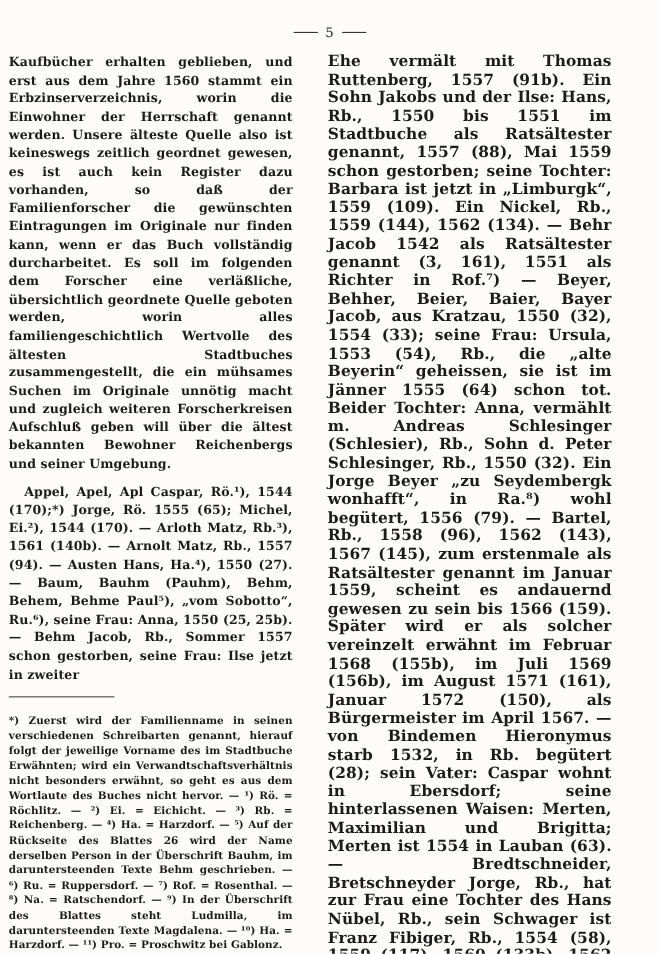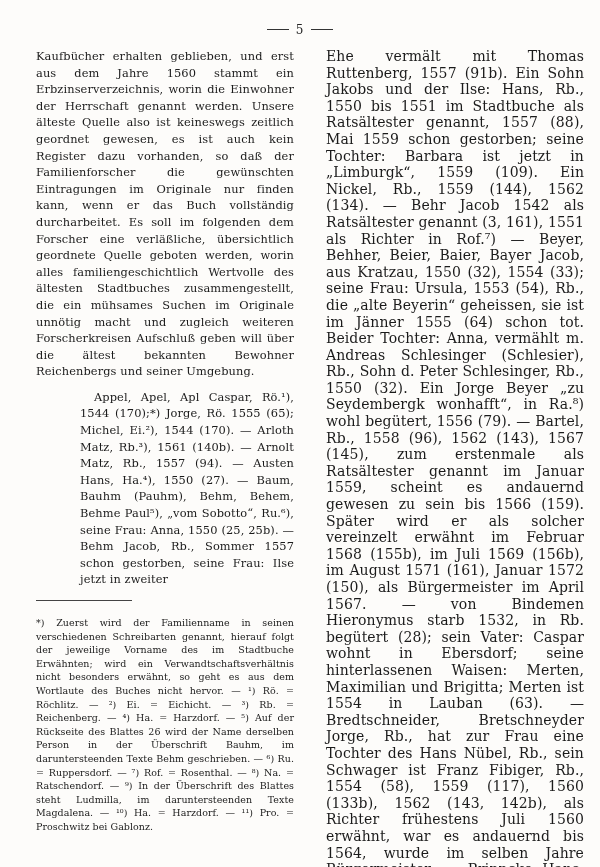--- a/index.html
+++ b/index.html
@@ -41,43 +41,44 @@
     margin: 0 7px;
   }
   .page-header .num {
     display: inline-block;
     vertical-align: middle;
     font-size: 12px;
   }
   .columns {
     position: absolute;
     top: 48px;
-    left: 36px;
+    left: 8px;
     width: 548px;
     height: 800px;
+    font-weight: bold;
   }
   .col {
     position: absolute;
     top: 0;
     width: 258px;
     height: 800px;
   }
   .col-left { left: 0; }
   .col-right { left: 290px; }
 
   p.body {
     margin: 0 0 0 0;
     font-size: 11.4px;
     line-height: 16.6px;
     text-align: justify;
     text-justify: inter-word;
     hyphens: manual;
     letter-spacing: 0.1px;
   }
-  p.indent { text-indent: 14px; margin-left: 44px; }
+  p.indent { text-indent: 14px; }
   p.gap { margin-top: 9px; }
 
   .footnote-sep {
     margin-top: 12px;
     width: 96px;
     height: 1px;
     background: #444;
   }
   .footnotes {
     margin-top: 15px;

